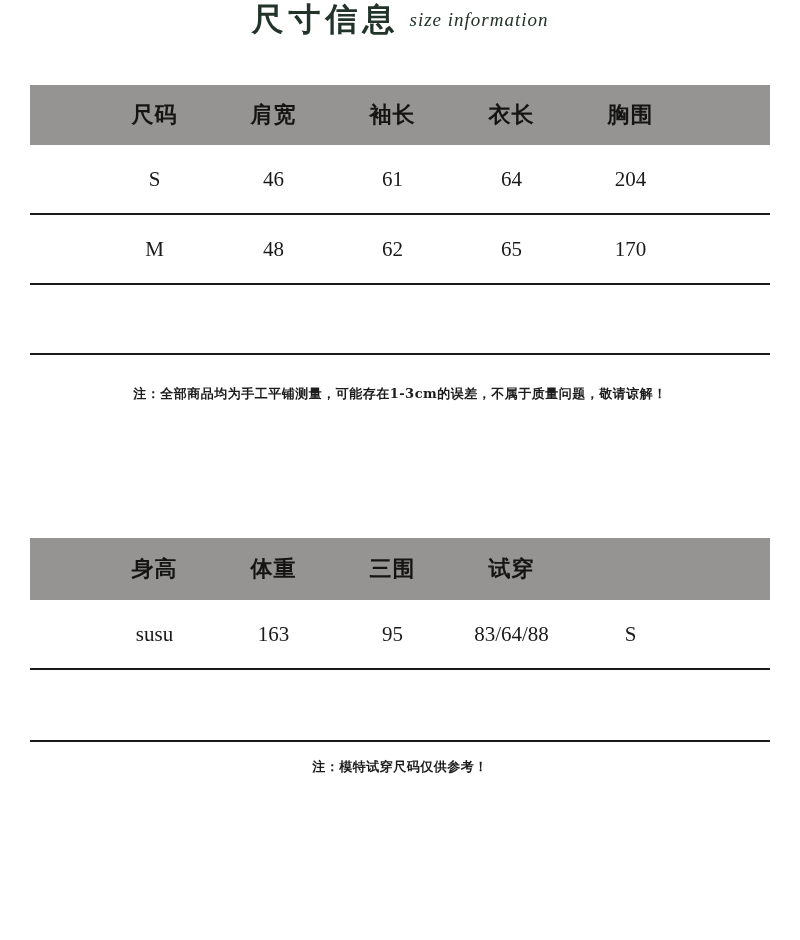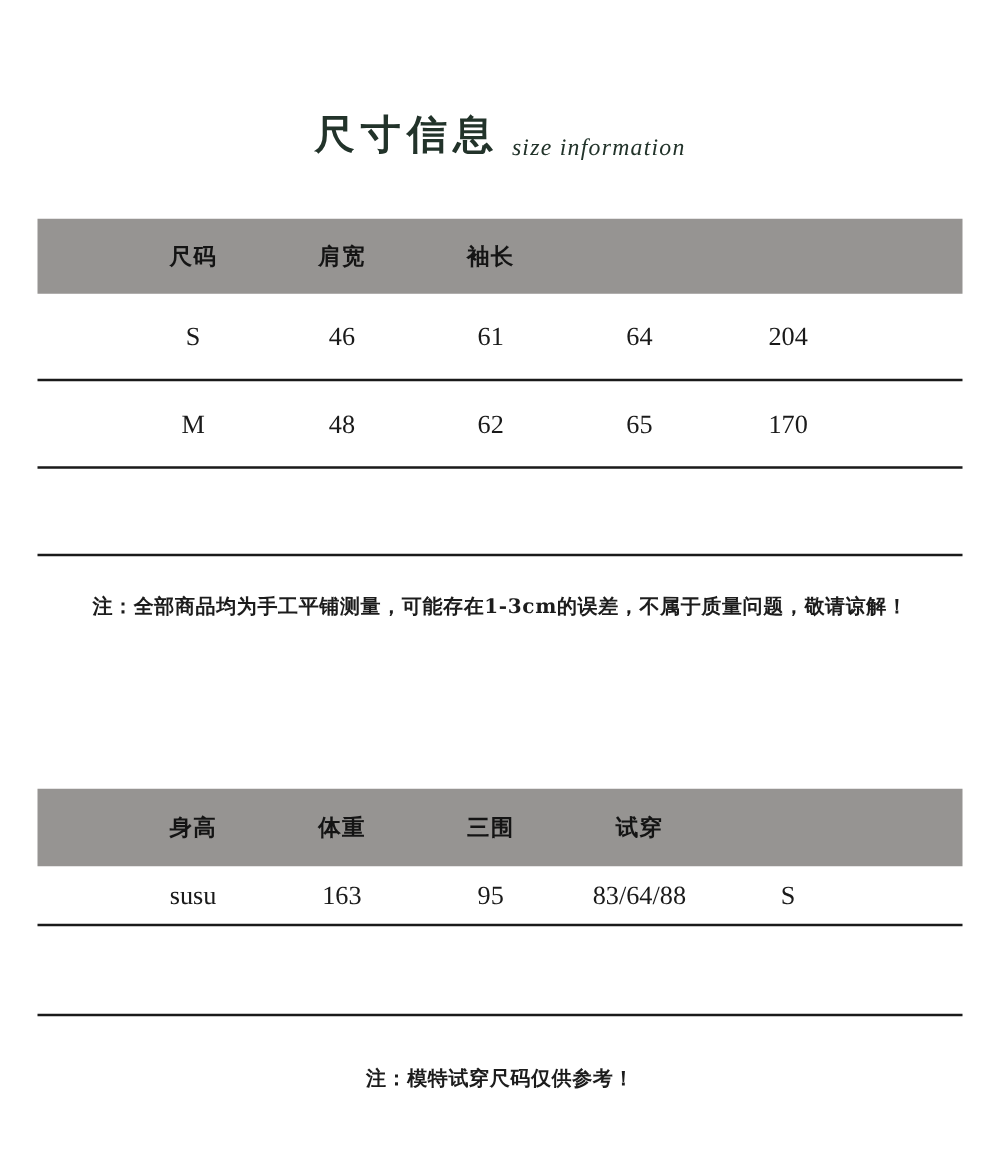--- a/index.html
+++ b/index.html
@@ -9,25 +9,24 @@
   }
   body {
     width: 800px;
     height: 940px;
     overflow: hidden;
     font-family: "Liberation Serif", "DejaVu Serif", serif;
     color: #1a1a1a;
   }
   
   .title-wrap {
-    padding-top: 90px;
     height: 40px;
     display: flex;
     justify-content: center;
-    align-items: flex-end;
+    align-items: center;
   }
   .title-cn {
     font-size: 32px;
     font-weight: bold;
     color: #22332a;
     letter-spacing: 5px;
     font-family: "DejaVu Serif", serif;
   }
   .title-en {
     font-size: 19px;
@@ -54,65 +53,67 @@
   }
   .t-head {
     height: 60px;
     background: #969492;
   }
   .model-table .t-head { height: 62px; }
   .t-body {
     height: 70px;
     border-bottom: 2px solid #1a1a1a;
   }
-  .model-table .t-body { height: 48px; }
+  .model-table .t-body { height: 70px; }
   .t-spacer {
     height: 70px;
     border-bottom: 2px solid #1a1a1a;
   }
   .model-table .t-spacer { height: 72px; }
   .t-cell {
     text-align: center;
     font-size: 21px;
     white-space: nowrap;
   }
   .t-head .t-cell {
-    font-size: 18px;
+    font-size: 22px;
     font-weight: bold;
     color: #141414;
     letter-spacing: 1px;
     font-family: "DejaVu Serif", serif;
   }
   
   .note {
     margin-top: 30px;
     text-align: center;
-    font-size: 16px;
+    font-size: 13px;
     font-weight: bold;
     color: #1c1c1c;
     letter-spacing: 0.5px;
     font-family: "DejaVu Serif", serif;
   }
   .note-bottom {
-    margin-top: 40px;
+    margin-top: 16px;
   }
 </style>
 </head>
 <body>
 
 <div class="title-wrap">
   <span class="title-cn">尺寸信息</span>
   <span class="title-en">size information</span>
 </div>
 
 <div class="size-table">
   <div class="t-row t-head">
     <div class="t-cell">尺码</div>
     <div class="t-cell">肩宽</div>
     <div class="t-cell">袖长</div>
+    <div class="t-cell">衣长</div>
+    <div class="t-cell">胸围</div>
   </div>
   <div class="t-row t-body">
     <div class="t-cell">S</div>
     <div class="t-cell">46</div>
     <div class="t-cell">61</div>
     <div class="t-cell">64</div>
     <div class="t-cell">204</div>
   </div>
   <div class="t-row t-body">
     <div class="t-cell">M</div>

